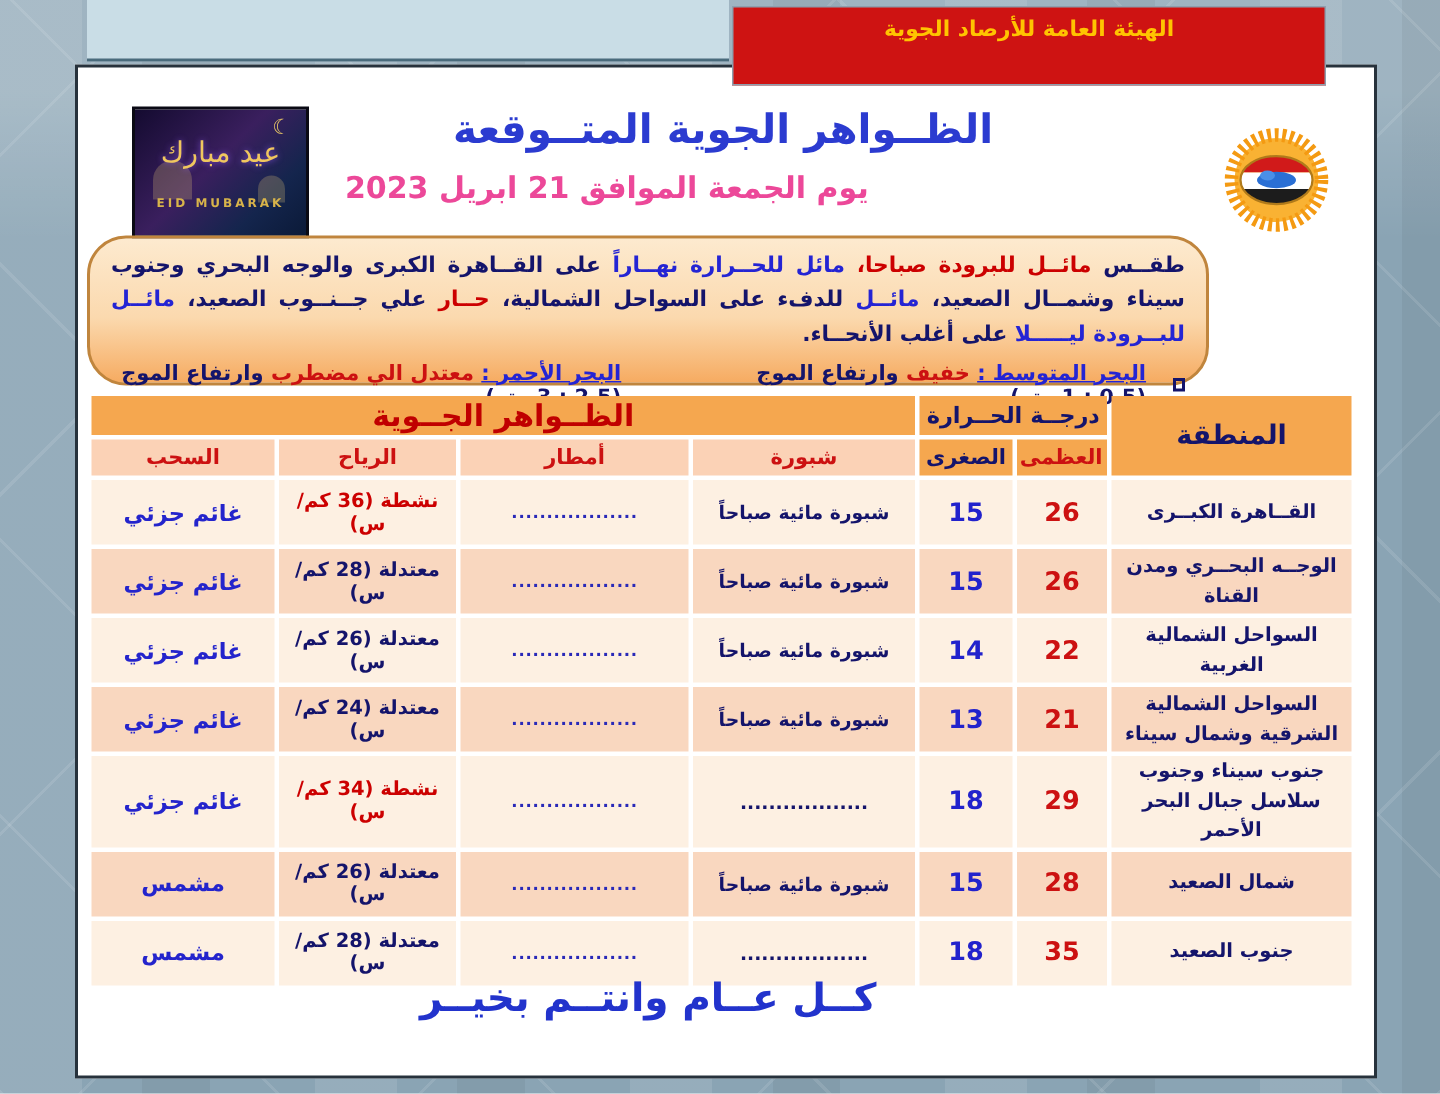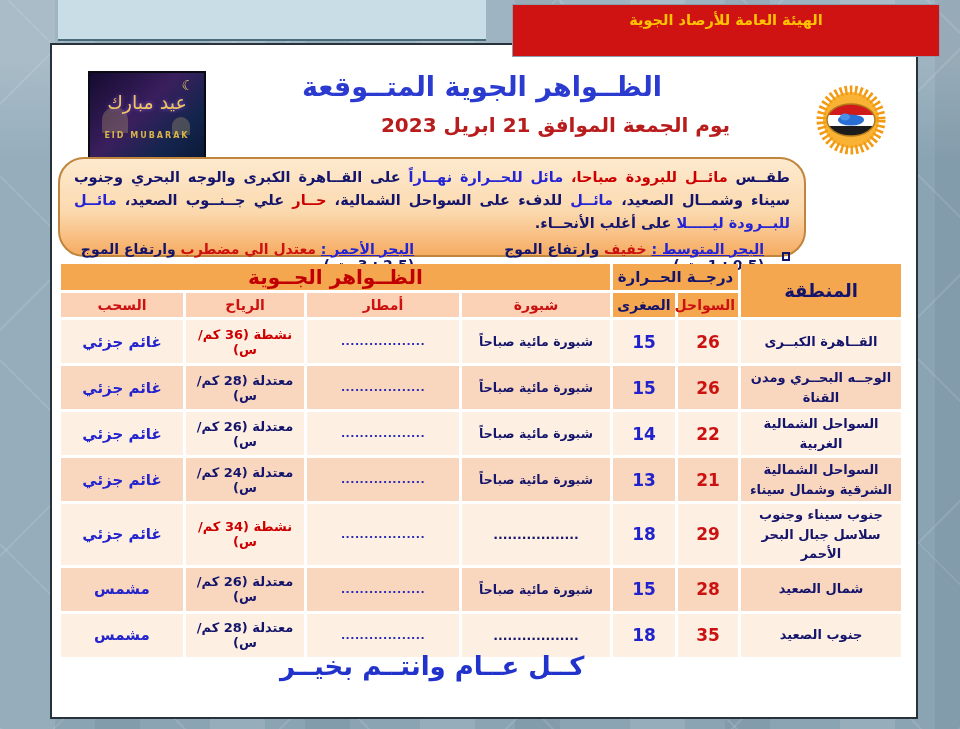--- a/index.html
+++ b/index.html
@@ -15,43 +15,43 @@
     position:relative;
   }
   .light-strip { position:absolute; left:58px; top:0; width:428px; height:41px; background:#c9dde6; border-bottom:2px solid #4a6b7c; }
 
   .page {
     position:absolute; left:50px; top:43px; width:868px; height:676px;
     background:#ffffff; border:2px solid #27323c;
   }
 
   .authority-box {
-    position:absolute; left:488px; top:4px; width:428px; min-height:53px; z-index:6;
+    position:absolute; left:488px; top:4px; width:396px; min-height:53px; z-index:6;
     background:#ce1312; border:1px solid #8d9fae; padding:4px 6px;
-    text-align:center; direction:rtl;margin-left:24px;
+    text-align:center; direction:rtl;
   }
   .authority-box div { color:#ffc400; font-weight:bold; font-size:14.5px; line-height:1.55; white-space:nowrap; }
 
   .eid-badge {
     position:absolute; left:36px; top:26px; width:118px; height:88px;
     background: linear-gradient(135deg,#140b30 0%, #3a1f5e 45%, #14254d 75%, #0b1a38 100%);
     border:2px solid #0a0a14; display:flex; flex-direction:column; align-items:center; justify-content:center;
     overflow:hidden;
   }
   .eid-badge .crescent { position:absolute; top:4px; right:10px; color:#e8c766; font-size:14px; }
   .eid-badge .dome { position:absolute; bottom:24px; left:12px; width:26px; height:26px;
     background:rgba(230,200,120,0.25); border-radius:50% 50% 0 0; }
   .eid-badge .dome2 { left:auto; right:14px; width:18px; height:18px; bottom:22px; }
   .eid-badge .eid-ar { color:#f0c75e; font-size:19px; font-weight:normal; text-shadow:0 0 4px #7a4fd0; z-index:2; }
   .eid-badge .eid-en { color:#d8b44a; font-size:8px; letter-spacing:2px; font-weight:bold; margin-top:18px; z-index:2; }
 
   .main-title { position:absolute; left:170px; top:26px; width:520px; text-align:center;
     color:#2b3bd0; font-size:27px; font-weight:bold; direction:rtl; }
-  .date-line { position:absolute; left:158px; top:68px; width:520px; text-align:right;
-    color:#b91c1c; font-size:20px; font-weight:bold; direction:rtl; }
+  .date-line { position:absolute; left:178px; top:68px; width:520px; text-align:left;
+    color:#ec4899; font-size:20px; font-weight:bold; direction:rtl; }
 
   .ema-logo { position:absolute; left:742px; top:38px; width:114px; height:74px; display:flex; align-items:center; justify-content:center; }
 
   .forecast-box {
     position:absolute; left:6px; top:112px; width:748px; height:100px;
     border:2px solid #c0853d; border-radius:26px;
     background: linear-gradient(180deg,#fdeacf 0%, #fbd9ae 55%, #f6ab61 100%);
     padding:7px 14px 20px 14px; direction:rtl;
   }
   .forecast-par { font-size:14.5px; font-weight:bold; line-height:1.6; text-align:justify; }
@@ -155,21 +155,21 @@
         <col style="width:118px">
         <col style="width:122px">
     </colgroup>
     <thead>
       <tr>
         <th rowspan="2" class="hdr hdr-region">المنطقة</th>
         <th colspan="2" class="hdr hdr-temp">درجــة الحــرارة</th>
         <th colspan="4" class="hdr hdr-phen">الظــواهر الجــوية</th>
       </tr>
       <tr>
-        <th class="sub sub-max">السواحل</th>
+        <th class="sub sub-max">العظمى</th>
         <th class="sub sub-min">الصغرى</th>
         <th class="sub sub-phen">شبورة</th>
         <th class="sub sub-phen">أمطار</th>
         <th class="sub sub-phen">الرياح</th>
         <th class="sub sub-phen">السحب</th>
       </tr>
     </thead>
     <tbody>
       <tr class="data-row">
         <td class="region-cell">القــاهرة الكبــرى</td>

